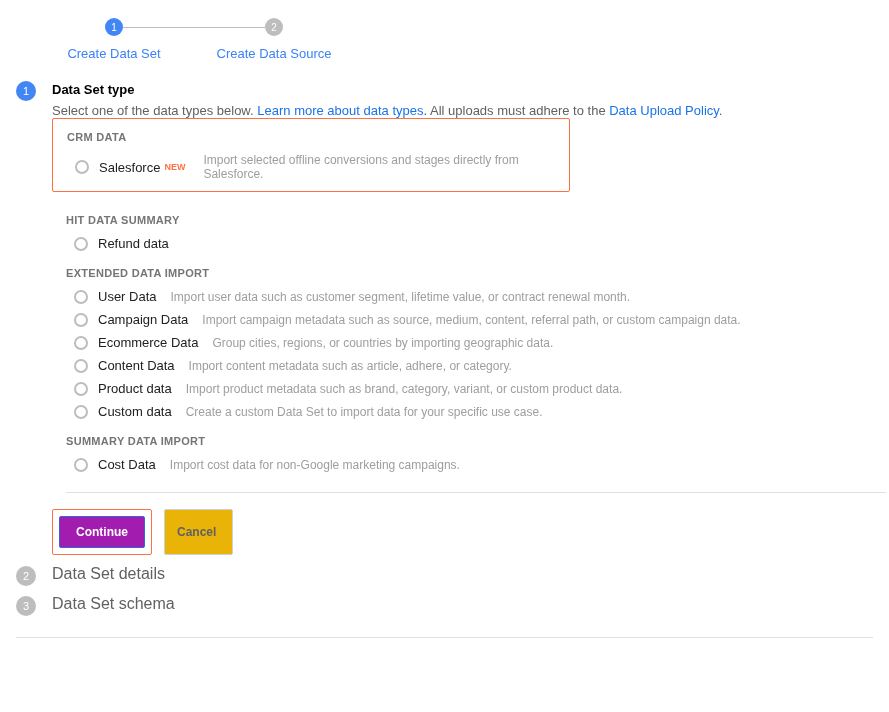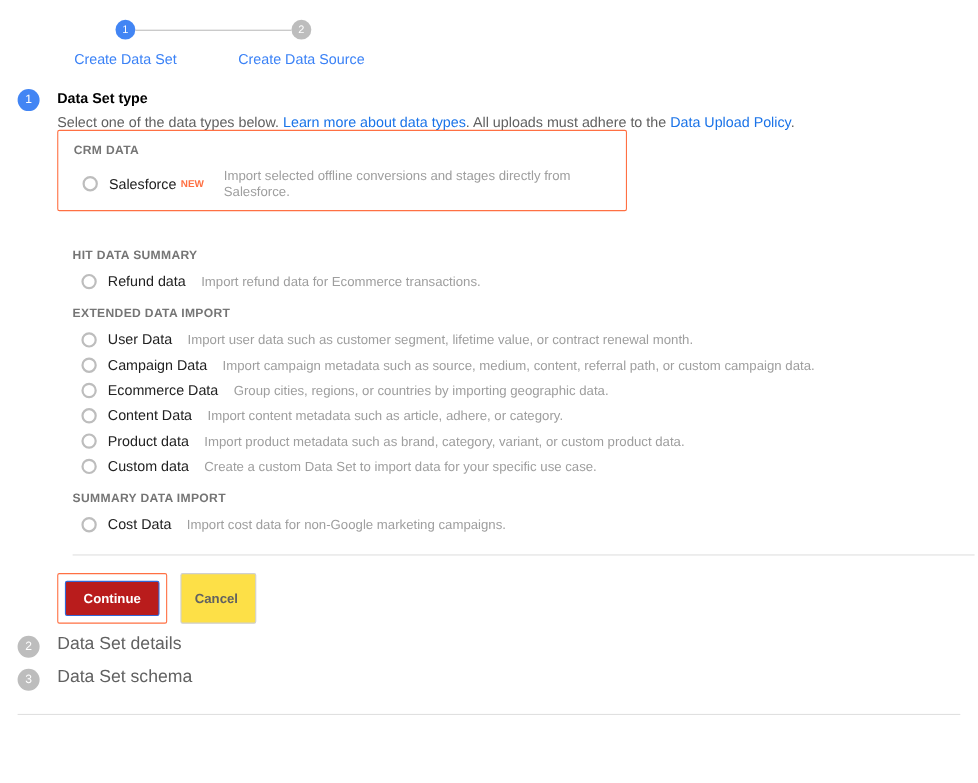--- a/index.html
+++ b/index.html
@@ -85,21 +85,21 @@
   .section-title.muted { font-size: 16px; color: #616161; padding-top: 2px;}
   .intro {
     font-size: 13px;
     color: #616161;
   }
   .link { color: #1a73e8; cursor: pointer; }
   .highlight-box {
     border: 1px solid #ff7043;
     border-radius: 2px;
     padding-bottom: 6px;
-    margin-bottom: 22px;
+    margin-bottom: 10px;
     width: 518px;
   }
   .group-header {
     font-size: 11px;
     font-weight: 700;
     color: #757575;
     letter-spacing: 0.3px;
     padding: 12px 0 6px 14px;
   }
   .option-row {
@@ -145,26 +145,26 @@
   }
   .btn {
     font-size: 12px;
     font-weight: 700;
     padding: 8px 16px;
     border-radius: 2px;
     cursor: pointer;
     border: 1px solid transparent;
   }
   .btn-primary {
-    background: #b91c1c;
+    background: #a21caf;
     color: #fff;
     border: 1px solid #3367d6;
   }
   .btn-secondary {
-    background: #fde047;
+    background: #eab308;
     color: #616161;
     border: 1px solid #d0d0d0;
     padding-left: 12px;
   }
   .highlight-btn-wrap {
     border: 1px solid #ff7043;
     padding: 6px;
     border-radius: 2px;
     display: inline-flex;
   }
@@ -207,21 +207,20 @@
           <span class="badge">NEW</span>
           <span class="opt-desc">Import selected offline conversions and stages directly from Salesforce.</span>
         </div>
       </div>
 
       <div class="plain-group">
         <div class="group-header">HIT DATA SUMMARY</div>
         <div class="option-row">
           <span class="radio"></span>
           <span class="opt-label">Refund data</span>
-          <span class="opt-desc">Import refund data for Ecommerce transactions.</span>
         </div>
       </div>
 
       <div class="plain-group">
         <div class="group-header">EXTENDED DATA IMPORT</div>
         <div class="option-row">
           <span class="radio"></span>
           <span class="opt-label">User Data</span>
           <span class="opt-desc">Import user data such as customer segment, lifetime value, or contract renewal month.</span>
         </div>

